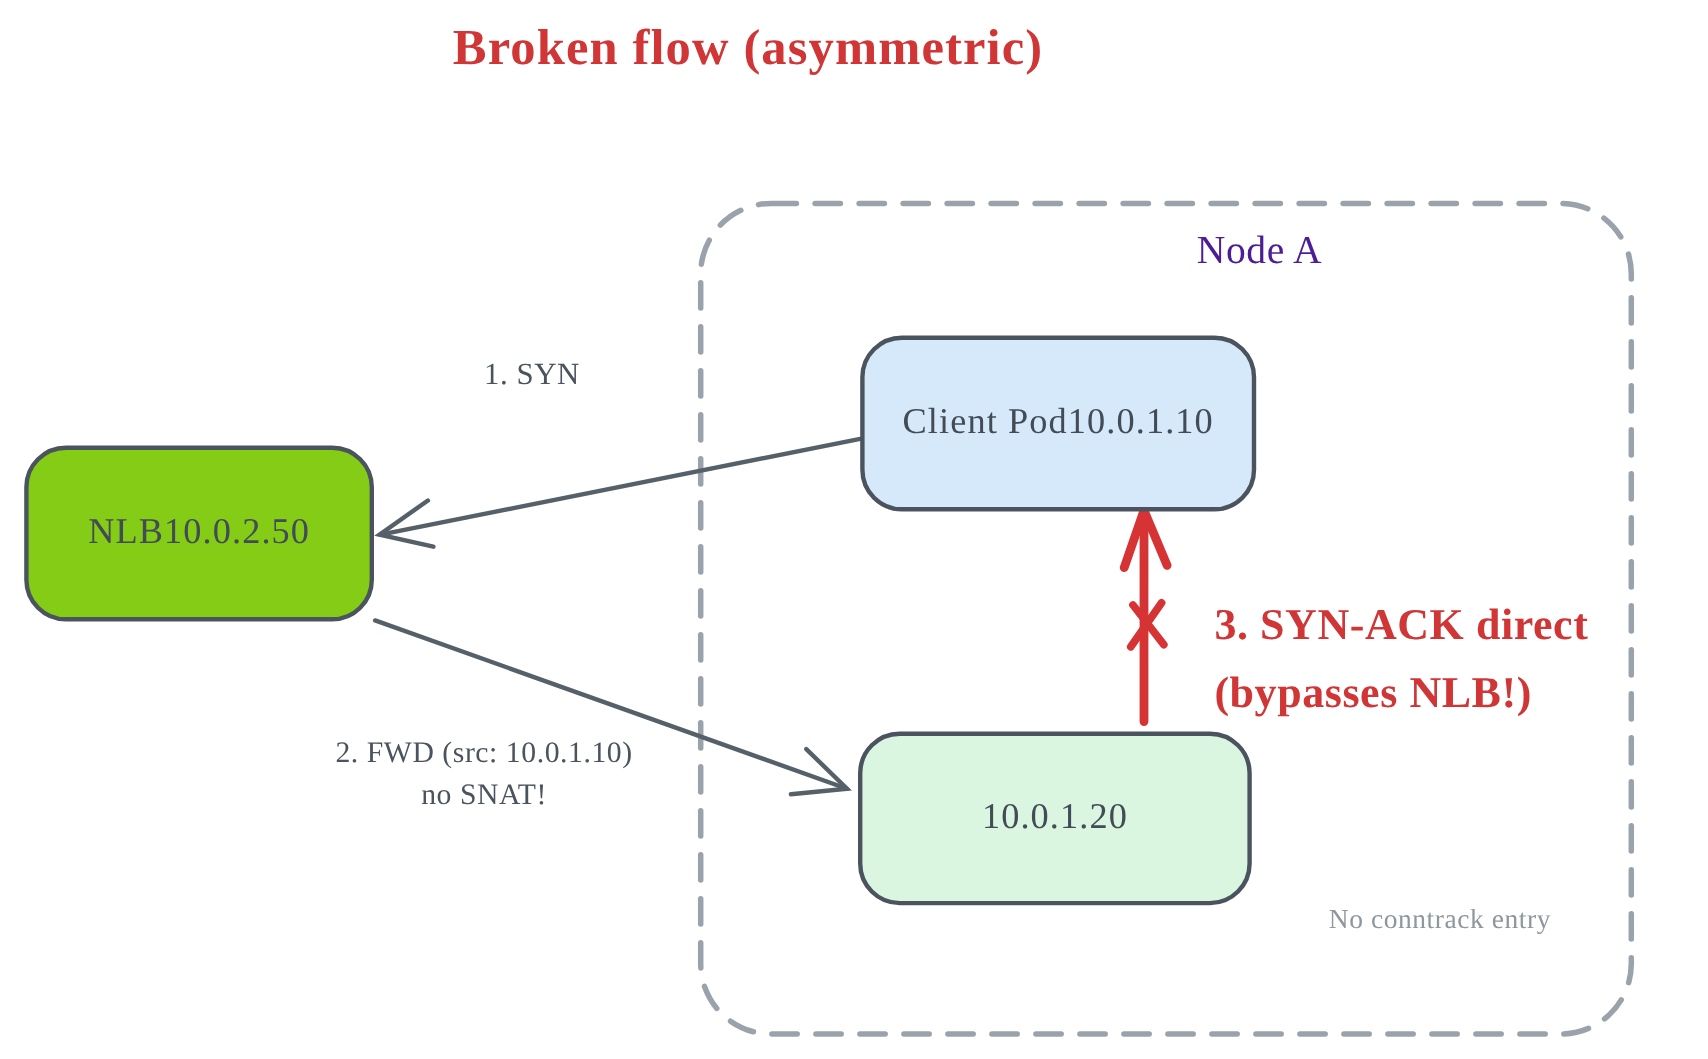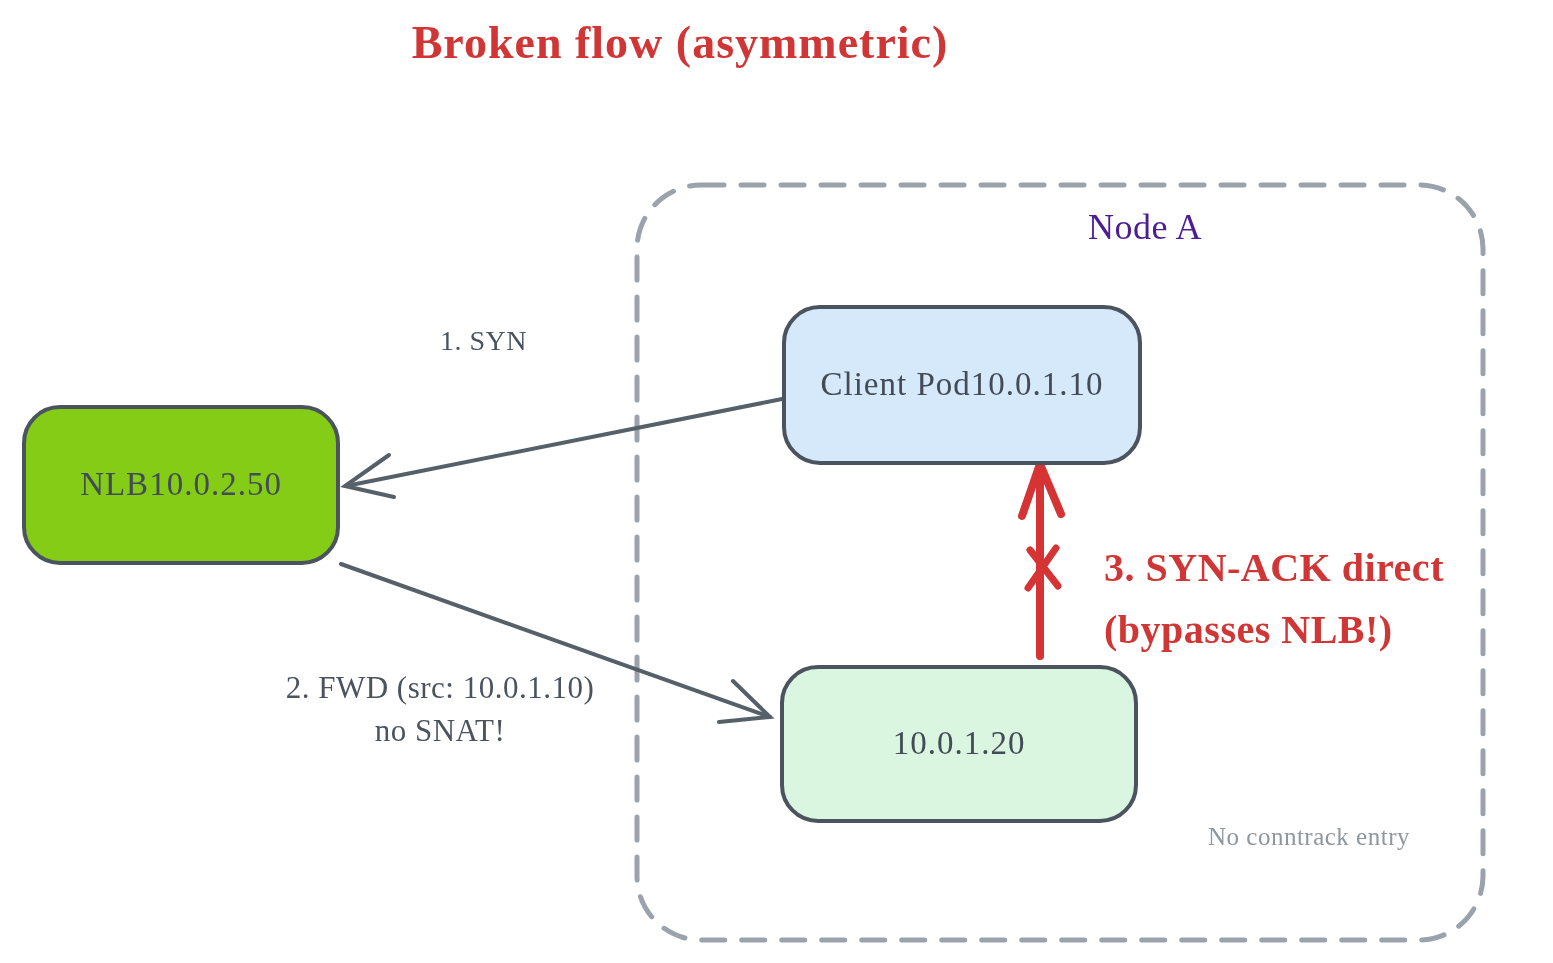--- a/index.html
+++ b/index.html
@@ -63,21 +63,21 @@
   .syn-label {
     left: 440px;
     top: 325px;
     font-size: 28px;
   }
   .fwd-label {
     left: 240px;
     top: 666px;
     width: 400px;
     text-align: center;
-    font-size: 31px;
+    font-size: 27px;
     line-height: 1.4;
   }
   .synack-label {
     left: 1084px;
     top: 537px;
     font-size: 40px;
     line-height: 1.55;
     color: #d03636;
     font-weight: bold;
     letter-spacing: 0.5px;

